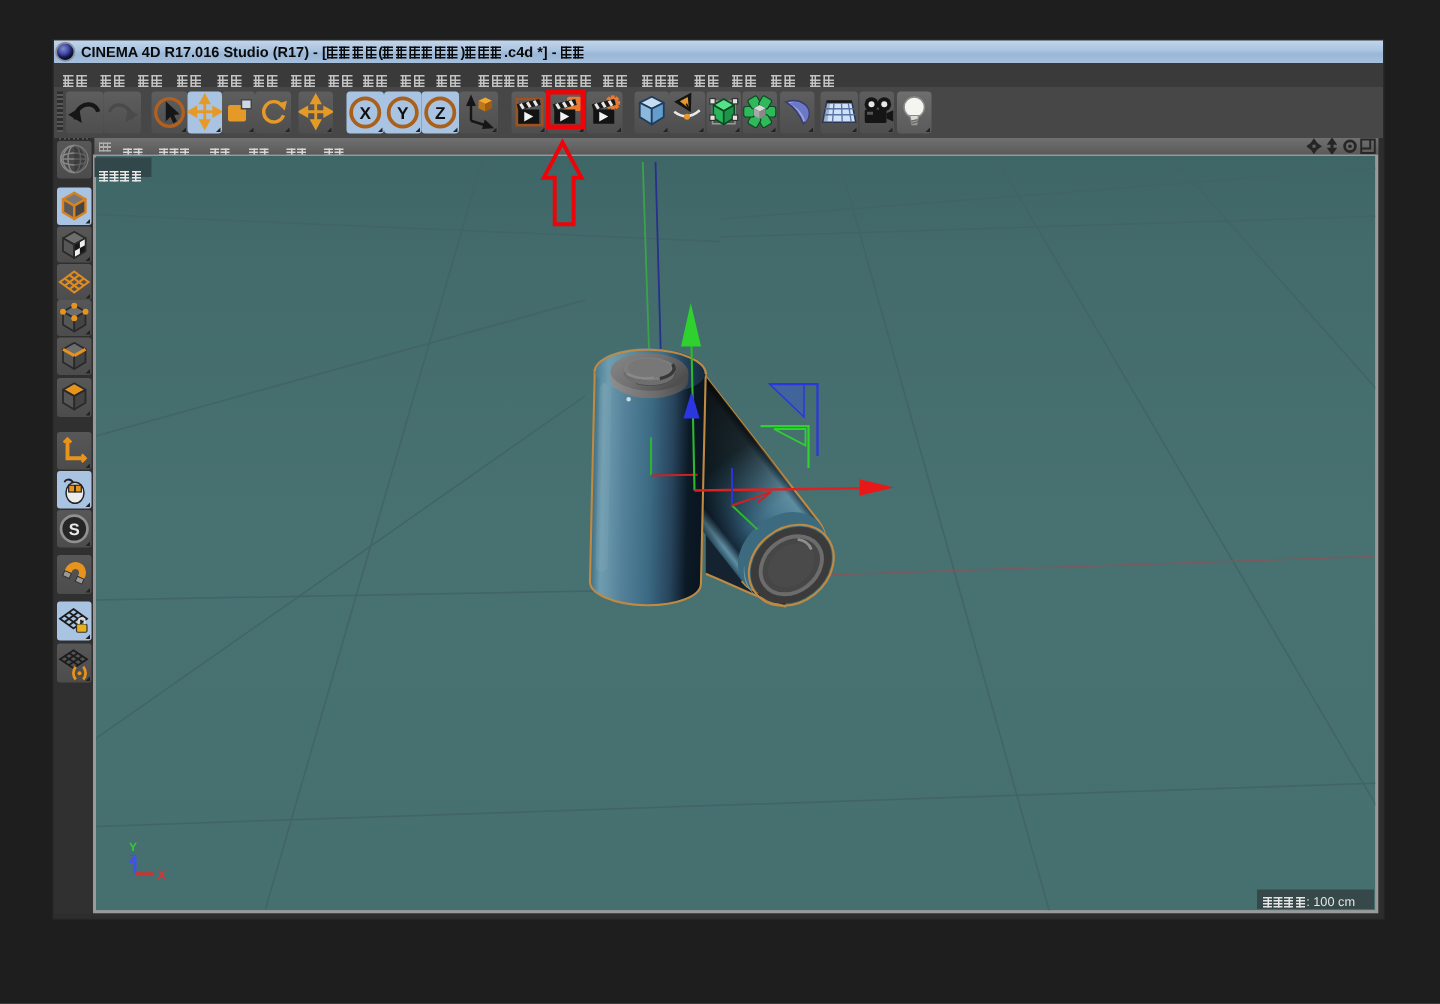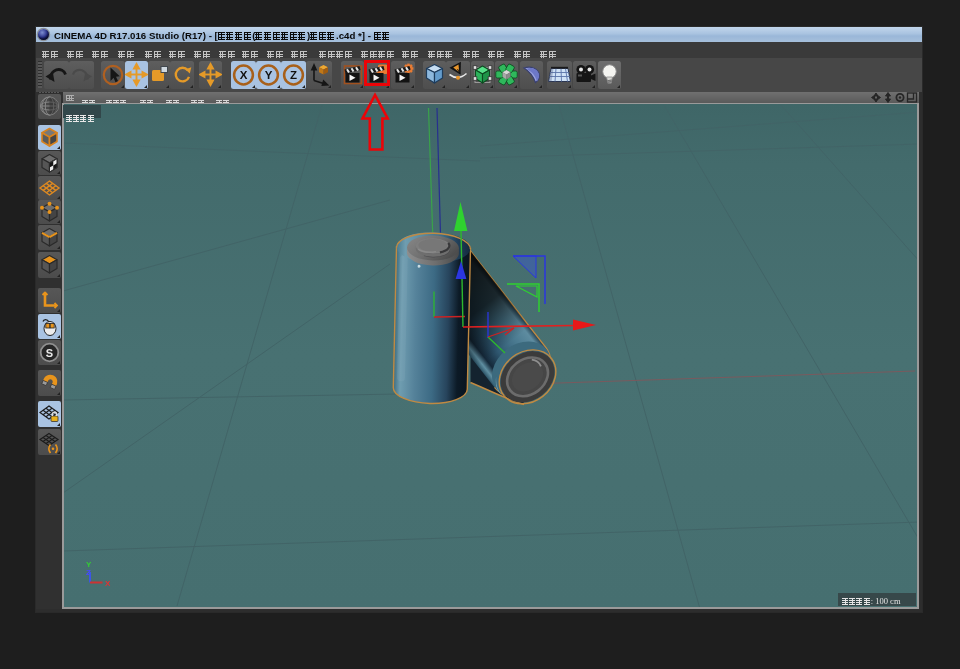--- a/index.html
+++ b/index.html
@@ -576,17 +576,17 @@
 <g font-family="Liberation Sans,sans-serif" font-size="8" font-weight="bold">
 <text x="22" y="463" fill="#33cc33">Y</text>
 <text x="22" y="471" fill="#4848ff">Z</text>
 <line x1="26" y1="468" x2="26" y2="478.5" stroke="#3c55e8" stroke-width="2"></line>
 <line x1="26" y1="478.5" x2="38.5" y2="478.5" stroke="#cc3333" stroke-width="2"></line>
 <text x="41" y="482" fill="#dd3333">X</text>
 </g>
 </svg>
 </div>
 <div class="abs" style="left:63px;top:105px;width:38px;height:13px;background:#32474a;color:#e8e8e8;padding:3.5px 2px 0 3px;"><i class="s"></i><i class="s"></i><i class="s"></i><i class="s"></i></div>
-<div class="abs" style="left:838px;top:593px;width:78px;height:13px;background:#37484a;color:#e4e4e4;font-size:8.5px;padding:3px 0 0 4px;"><i class="s"></i><i class="s"></i><i class="s"></i><i class="s"></i><span style="vertical-align:middle;position:relative;top:-1px;font-family:Liberation Serif, serif;">: 100 cm</span></div>
+<div class="abs" style="left:838px;top:593px;width:78px;height:13px;background:#37484a;color:#e4e4e4;font-size:8.5px;padding:3px 0 0 4px;"><i class="s"></i><i class="s"></i><i class="s"></i><i class="s"></i><span style="vertical-align:middle;position:relative;top:-1px;">: 100 cm</span></div>
 <div class="abs" style="left:364px;top:60px;width:26px;height:26px;border:3px solid #ec0408;"></div>
 <svg class="abs" style="left:355px;top:90px;" width="45" height="65" xmlns="http://www.w3.org/2000/svg">
 <polygon points="20,5 7.5,28.5 14.8,28.5 14.8,59.5 27.4,59.5 27.4,28.5 32.7,28.5" fill="none" stroke="#ec0408" stroke-width="2.6"></polygon>
 </svg>
 
 </body></html>

